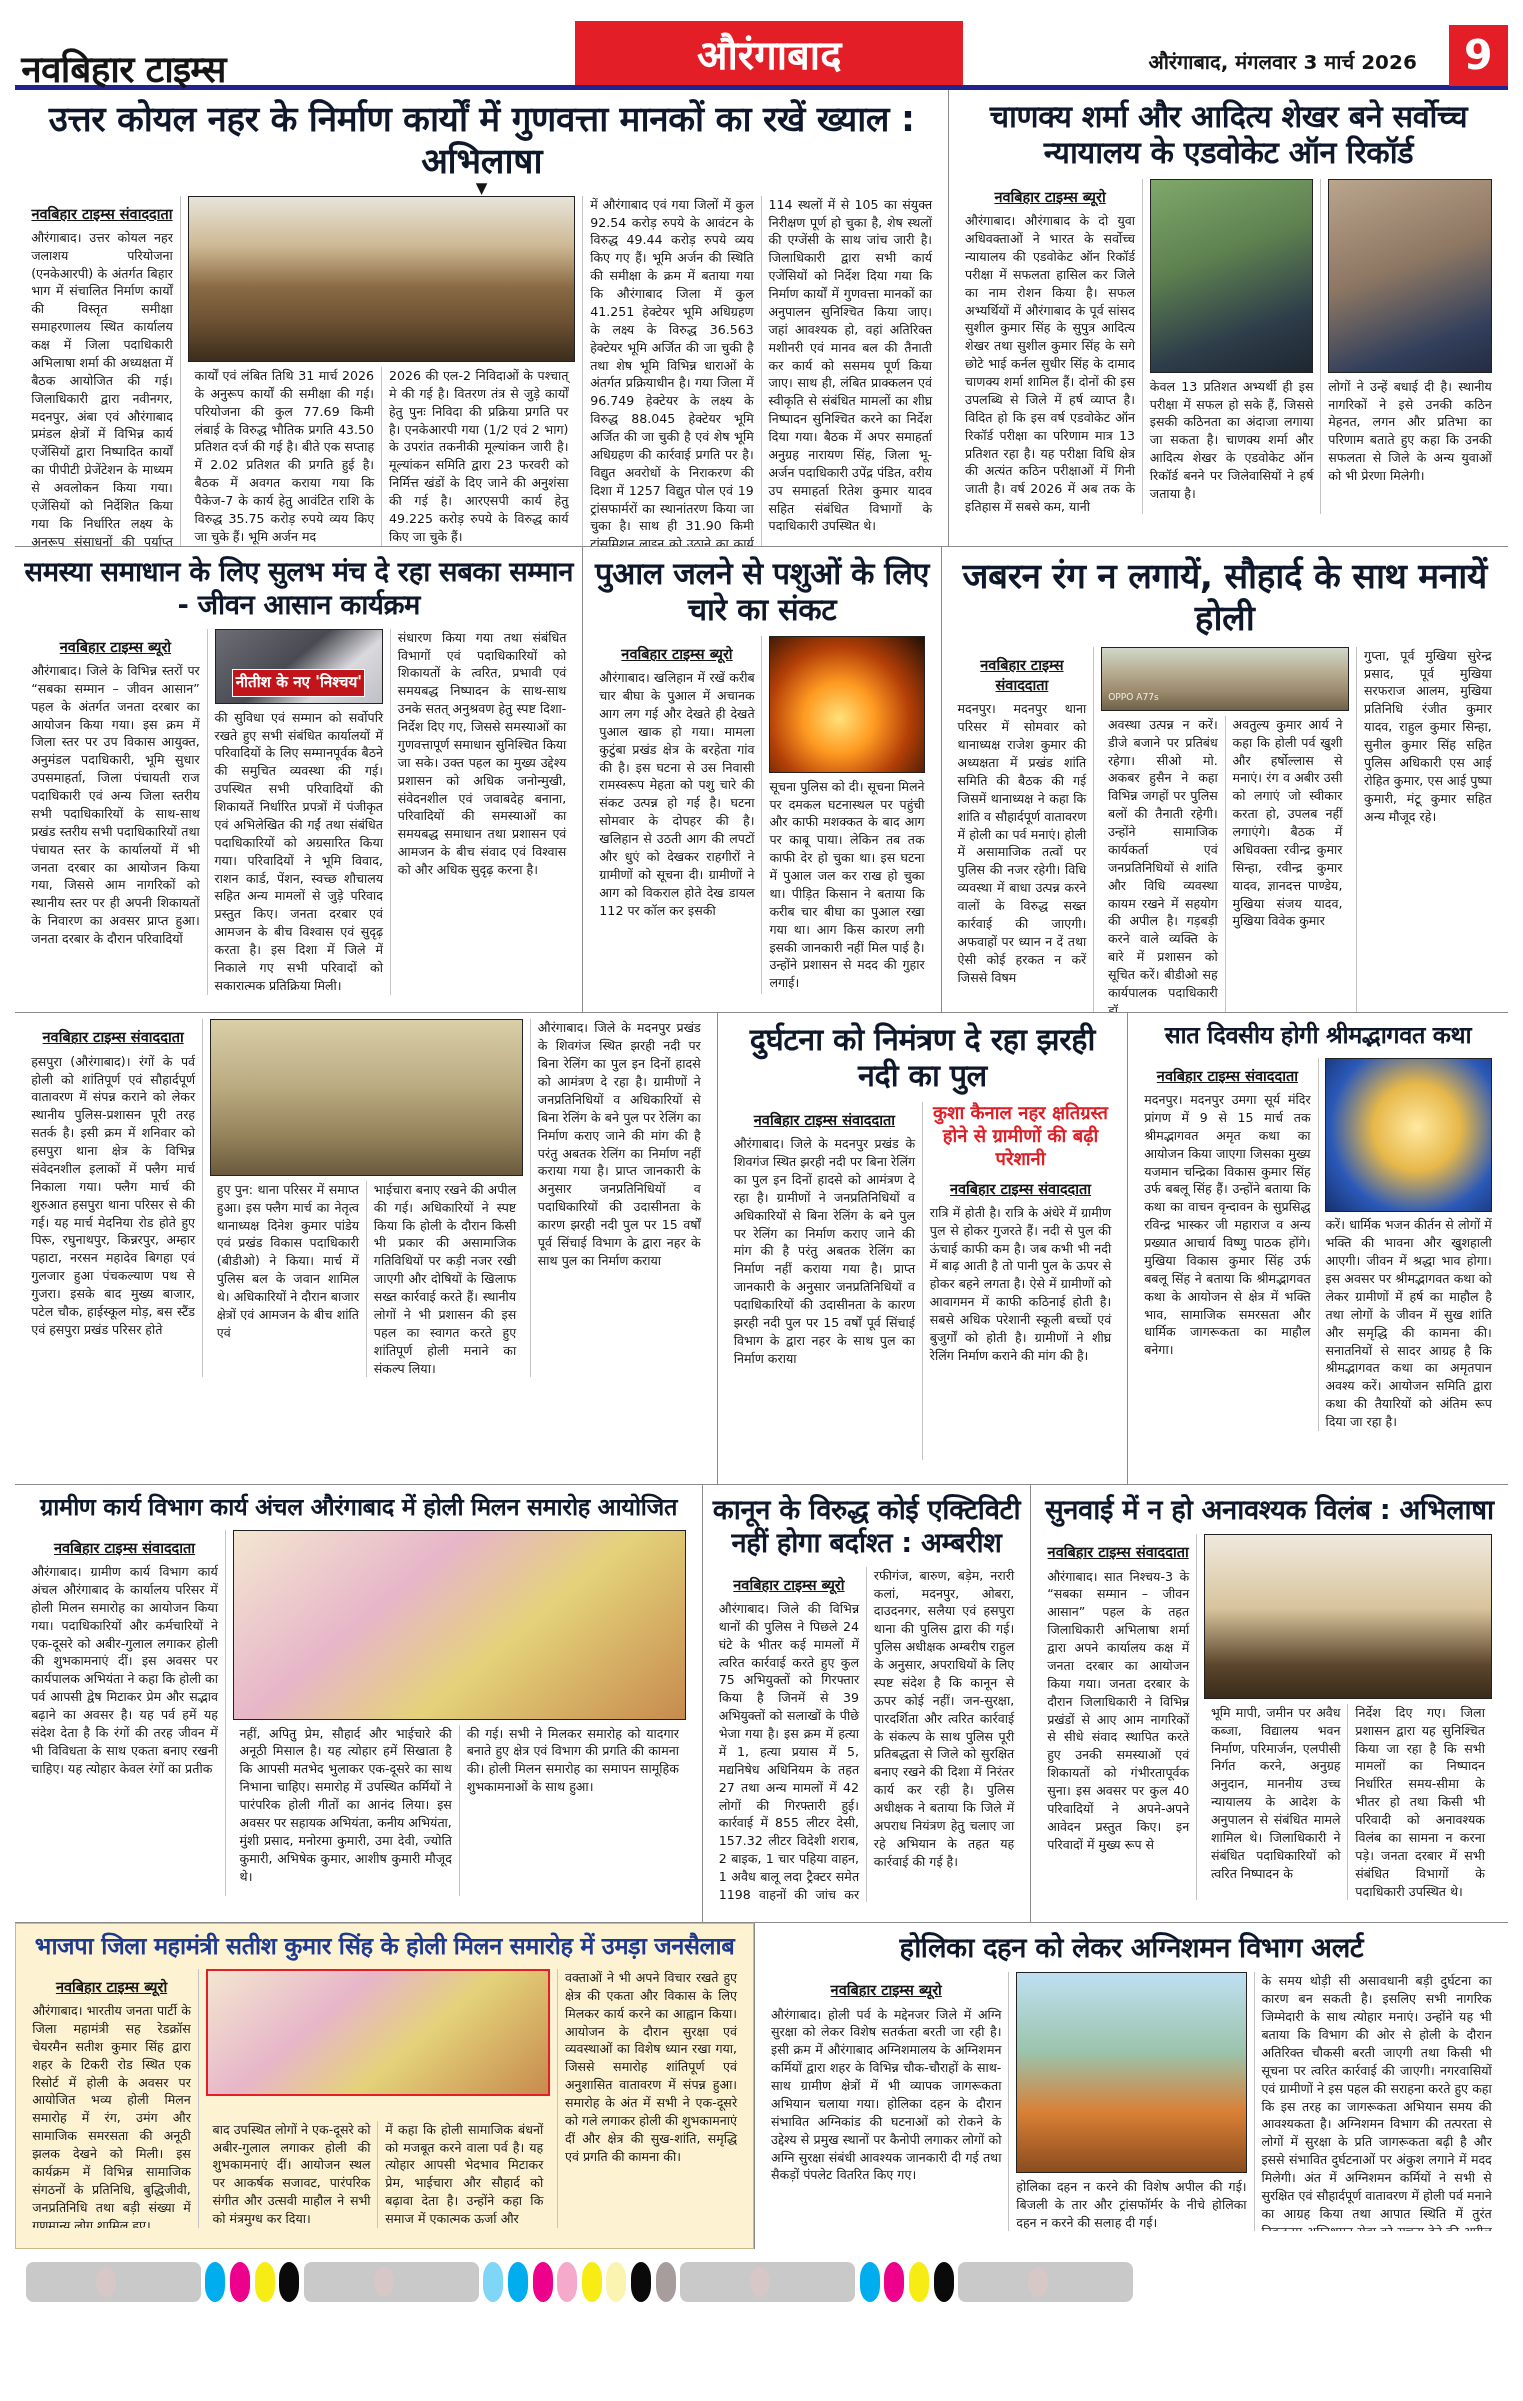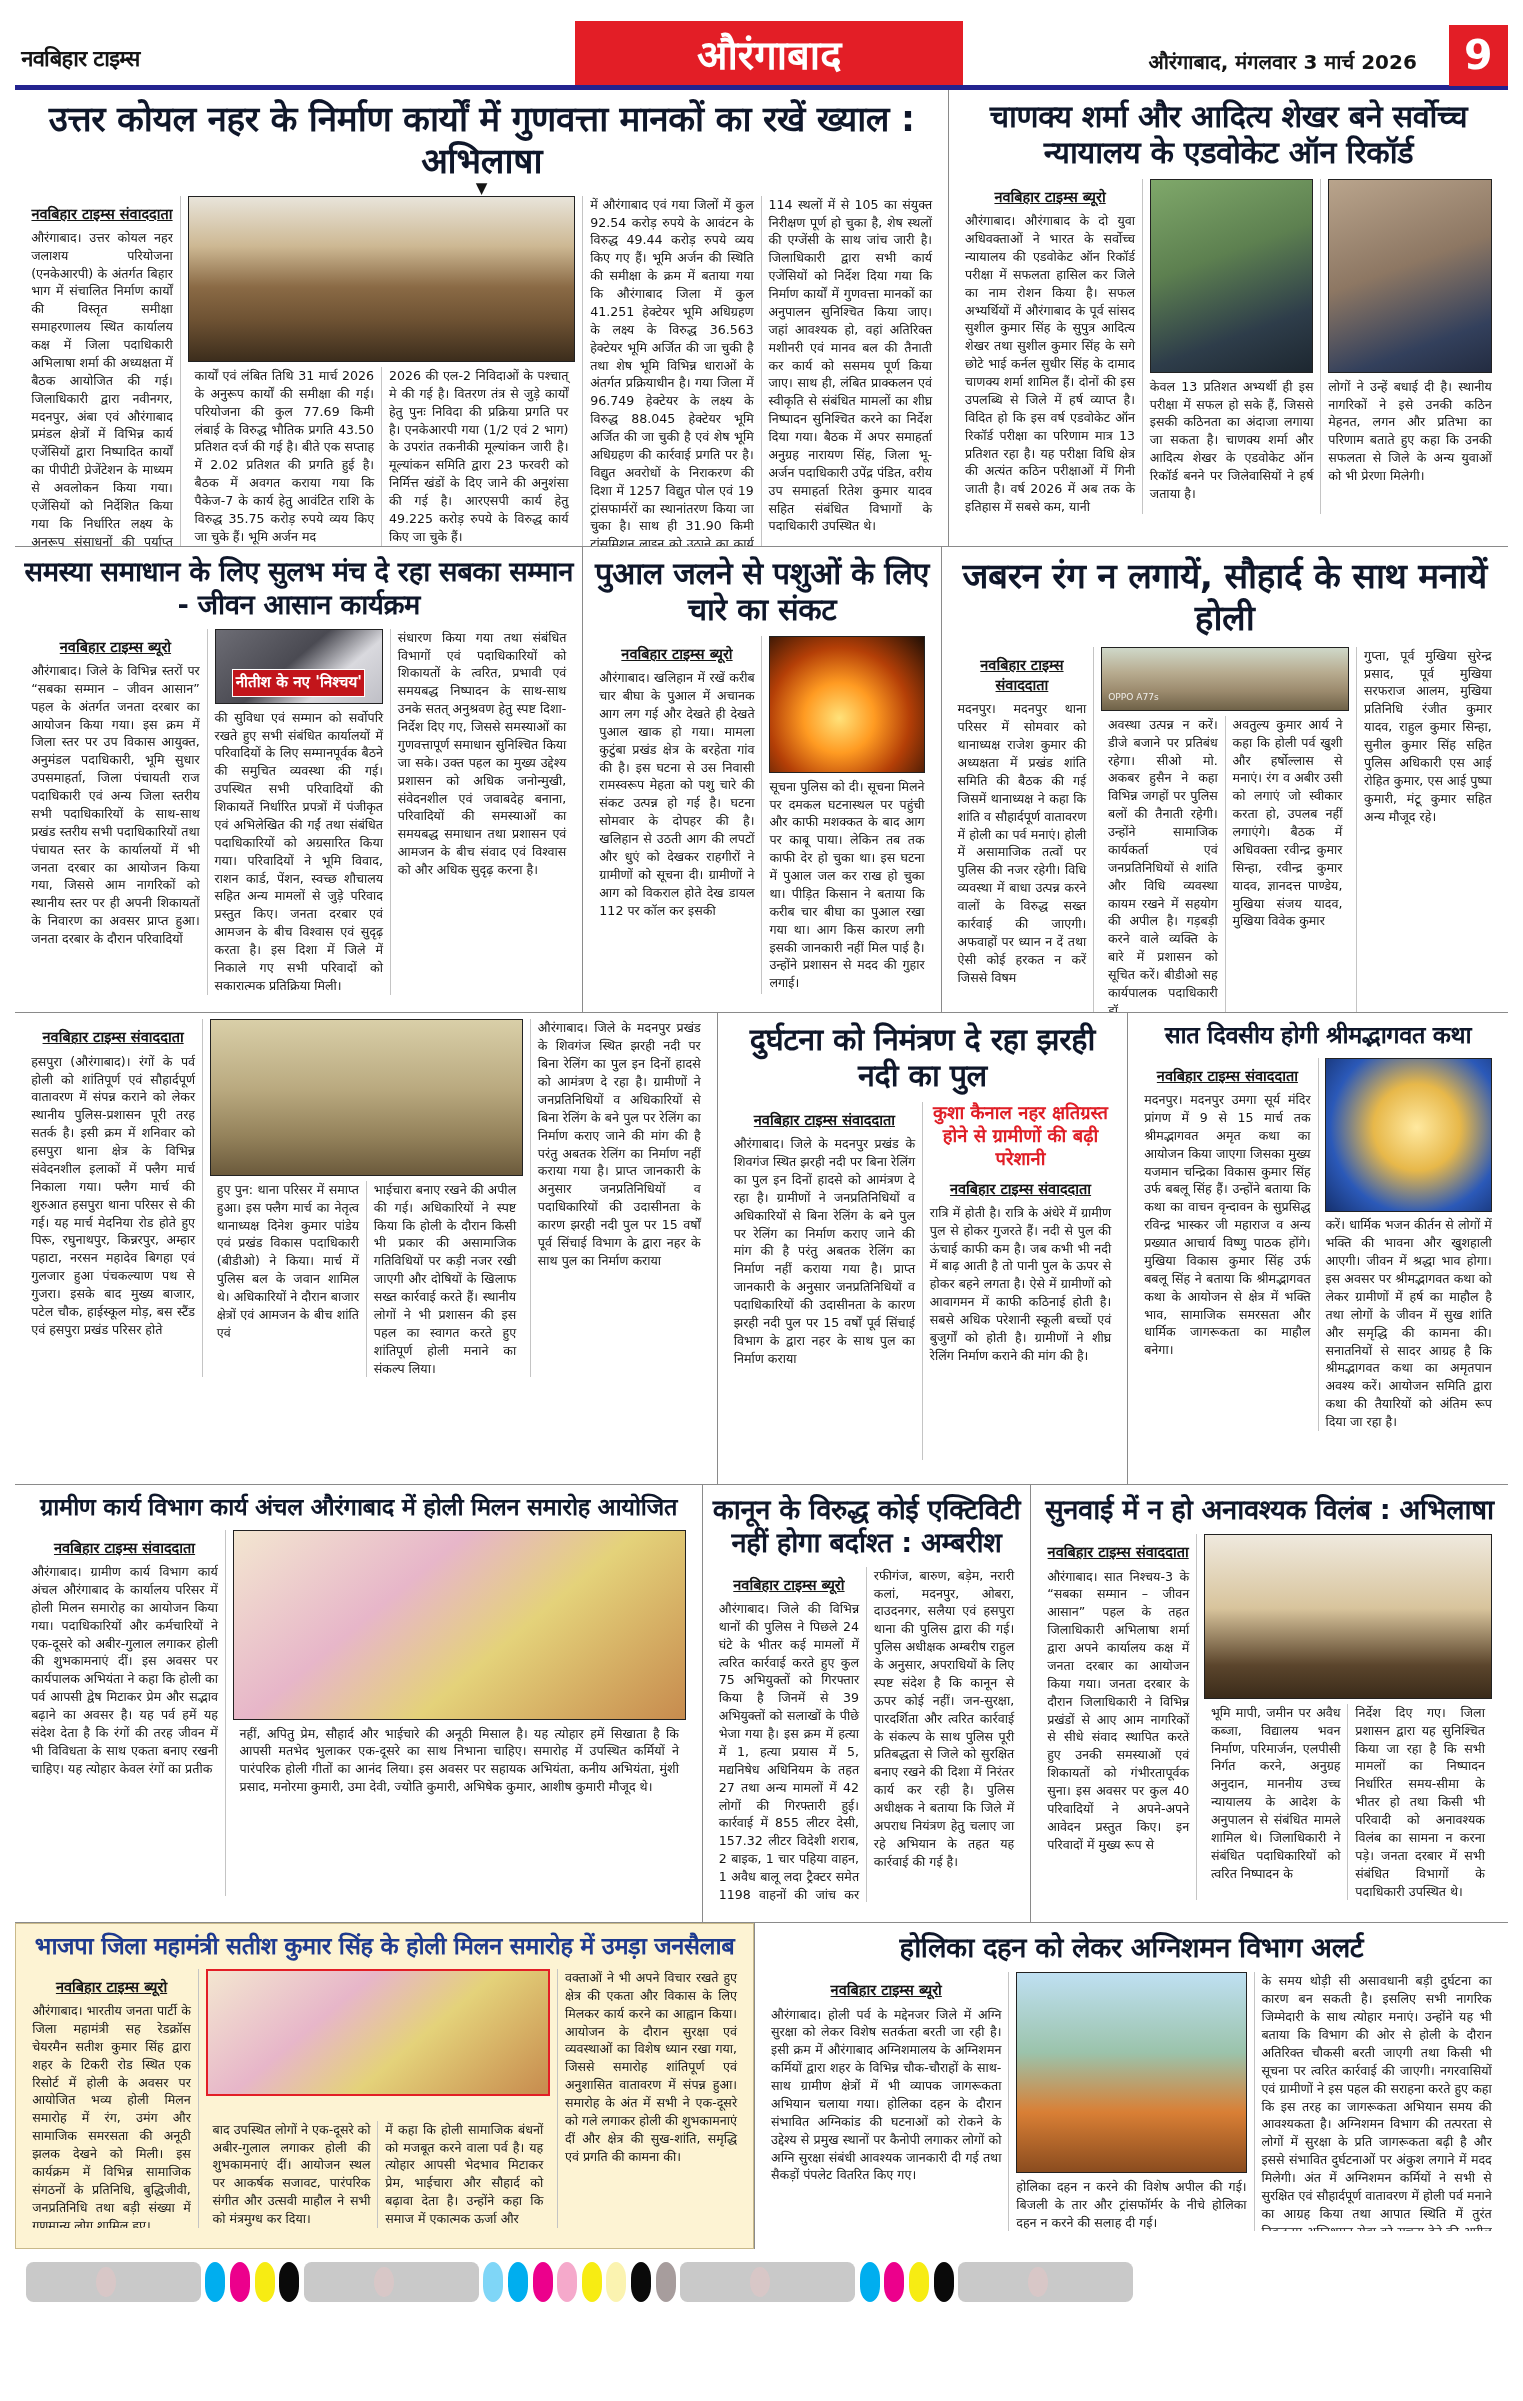--- a/index.html
+++ b/index.html
@@ -5,21 +5,21 @@
   * { margin:0; padding:0; box-sizing:border-box; }
   html,body { background:#ffffff; }
   body {
     width:1523px; height:2401px; overflow:hidden;
     font-family:"DejaVu Sans", sans-serif;
     color:#151515;
     padding:7.6px 15.2px 0 15.2px;
   }
   
   .masthead { position:relative; height:76px; }
-  .paper-name { position:absolute; left:6.1px; top:34px; font-size:22px; font-weight:800; letter-spacing:-0.8px; }
+  .paper-name { position:absolute; left:6.1px; top:34px; font-size:37px; font-weight:800; letter-spacing:-0.8px; }
   .edition-box { position:absolute; left:560px; top:13.7px; width:388px; height:64px; background:#e31e26;
     display:flex; align-items:center; justify-content:center; }
   .edition-box span { color:#fff; font-size:40px; font-weight:800; }
   .dateline { position:absolute; right:91px; top:40px; font-size:20px; font-weight:800; }
   .pageno-box { position:absolute; right:0; top:17px; width:59px; height:61px; background:#e31e26;
     display:flex; align-items:center; justify-content:center; }
   .pageno-box span { color:#fff; font-size:41px; font-weight:800; }
   .header-rule { height:5.3px; background:#23238f; margin-top:1.5px; }
 
   
@@ -228,20 +228,21 @@
     <div class="headline h-sm">ग्रामीण कार्य विभाग कार्य अंचल औरंगाबाद में होली मिलन समारोह आयोजित</div>
     <div class="cols" style="height:366px;">
       <div class="col" style="flex:0 0 30%;">
         <div class="byline">नवबिहार टाइम्स संवाददाता</div>
         <div>औरंगाबाद। ग्रामीण कार्य विभाग कार्य अंचल औरंगाबाद के कार्यालय परिसर में होली मिलन समारोह का आयोजन किया गया। पदाधिकारियों और कर्मचारियों ने एक-दूसरे को अबीर-गुलाल लगाकर होली की शुभकामनाएं दीं। इस अवसर पर कार्यपालक अभियंता ने कहा कि होली का पर्व आपसी द्वेष मिटाकर प्रेम और सद्भाव बढ़ाने का अवसर है। यह पर्व हमें यह संदेश देता है कि रंगों की तरह जीवन में भी विविधता के साथ एकता बनाए रखनी चाहिए। यह त्योहार केवल रंगों का प्रतीक</div>
       </div>
       <div class="col stack">
         <div class="photo ph-holi" style="height:190px;"></div>
         <div class="cols mt6" style="flex:1;">
           <div class="col">नहीं, अपितु प्रेम, सौहार्द और भाईचारे की अनूठी मिसाल है। यह त्योहार हमें सिखाता है कि आपसी मतभेद भुलाकर एक-दूसरे का साथ निभाना चाहिए। समारोह में उपस्थित कर्मियों ने पारंपरिक होली गीतों का आनंद लिया। इस अवसर पर सहायक अभियंता, कनीय अभियंता, मुंशी प्रसाद, मनोरमा कुमारी, उमा देवी, ज्योति कुमारी, अभिषेक कुमार, आशीष कुमारी मौजूद थे।</div>
+          <div class="col">की गई। सभी ने मिलकर समारोह को यादगार बनाते हुए क्षेत्र एवं विभाग की प्रगति की कामना की। होली मिलन समारोह का समापन सामूहिक शुभकामनाओं के साथ हुआ।</div>
         </div>
       </div>
     </div>
   </div>
   <div class="article" style="width:22%;">
     <div class="headline h-md">कानून के विरुद्ध कोई एक्टिविटी नहीं होगा बर्दाश्त : अम्बरीश</div>
     <div class="cols" style="height:335px;">
       <div class="col">
         <div class="byline">नवबिहार टाइम्स ब्यूरो</div>
         <div>औरंगाबाद। जिले की विभिन्न थानों की पुलिस ने पिछले 24 घंटे के भीतर कई मामलों में त्वरित कार्रवाई करते हुए कुल 75 अभियुक्तों को गिरफ्तार किया है जिनमें से 39 अभियुक्तों को सलाखों के पीछे भेजा गया है। इस क्रम में हत्या में 1, हत्या प्रयास में 5, मद्यनिषेध अधिनियम के तहत 27 तथा अन्य मामलों में 42 लोगों की गिरफ्तारी हुई। कार्रवाई में 855 लीटर देसी, 157.32 लीटर विदेशी शराब, 2 बाइक, 1 चार पहिया वाहन, 1 अवैध बालू लदा ट्रैक्टर समेत 1198 वाहनों की जांच कर जुर्माने के रूप में 67000 रुपये शमन की राशि वसूली गई। यह कार्रवाई नगर, रिसियप, टंडवा,</div>

